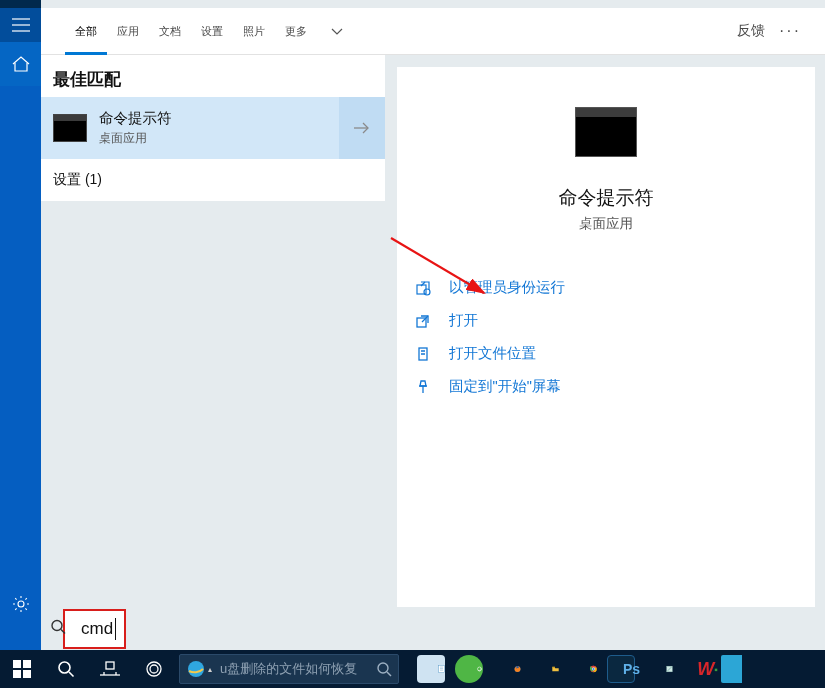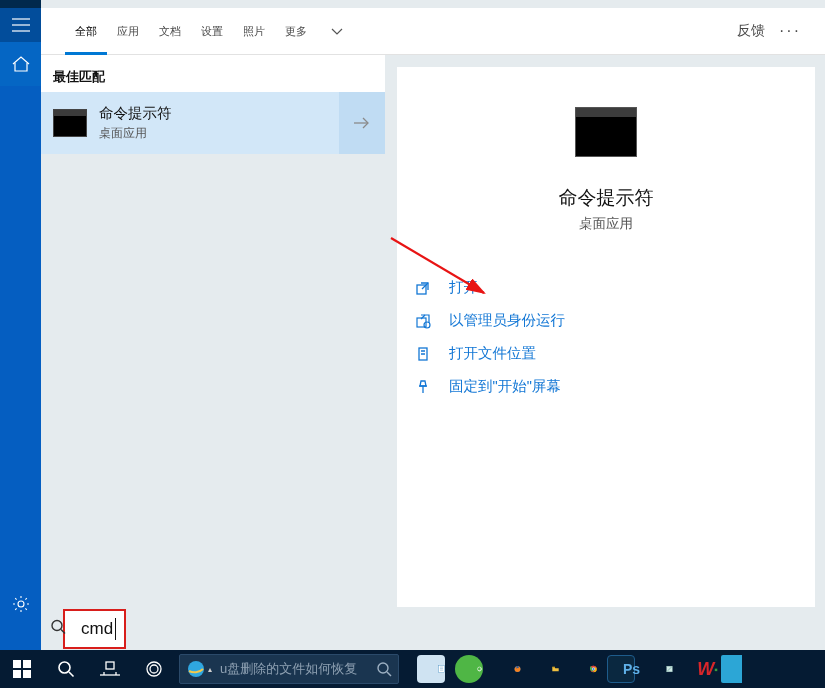--- a/index.html
+++ b/index.html
@@ -51,21 +51,21 @@
   }
   .right-gap {
     width: 12px; background: #e5ebee;
   }
   .detail-col {
     flex: 1; background: #fff; margin-right: 10px;
     display: flex; flex-direction: column; align-items: center;
   }
 
   .section-title {
-    font-size: 13px; font-weight: 600; color: #111; padding: 13px 12px 6px;
+    font-size: 17px; font-weight: 600; color: #111; padding: 13px 12px 6px;
   }
   .match-item {
     display: flex; align-items: center; height: 62px; padding: 0 12px;
     background: #d2e7f8;
     position: relative;
   }
   .match-item .thumb {
     width: 34px; height: 28px; background: #000; border: 1px solid #444;
     position: relative; margin-right: 12px;
   }
@@ -207,48 +207,49 @@
             <div class="title">命令提示符</div>
             <div class="sub">桌面应用</div>
           </div>
           <div class="arrow-box">
             <svg width="18" height="14" viewBox="0 0 18 14" fill="none" stroke="#8a8a8a" stroke-width="1.3">
               <line x1="1" y1="7" x2="15" y2="7"></line>
                 <path d="M10 2l5 5-5 5"></path>
             </svg>
           </div>
         </div>
+        <div class="settings-row">设置 (1)</div>
       </div>
       <div style="flex:1; background:#e5ebee;"></div>
     </div>
 
     <div class="right-gap" style="height:553px;"></div>
 
     <div class="detail-col" style="height:540px; margin-top:12px;">
       <div class="app-preview"></div>
       <div class="app-title">命令提示符</div>
       <div class="app-sub">桌面应用</div>
 
       <div class="actions">
-        <div class="action">
-          <svg width="16" height="16" viewBox="0 0 16 16" fill="none" stroke="#1377d5" stroke-width="1.3">
-            <rect x="2" y="5" width="9" height="9"></rect>
-              <path d="M6 3h7v7"></path>
-              <path d="M13 3L7 9"></path>
-          </svg>
-          <span>打开</span>
-        </div>
         <div class="action">
           <svg width="16" height="16" viewBox="0 0 16 16" fill="none" stroke="#1377d5" stroke-width="1.2">
             <rect x="2" y="5" width="9" height="9"></rect>
               <path d="M6 2h8v8"></path>
               <path d="M10 2l-4 4"></path>
             <circle cx="12" cy="12" r="3"></circle>
           </svg>
           <span>以管理员身份运行</span>
+        </div>
+        <div class="action">
+          <svg width="16" height="16" viewBox="0 0 16 16" fill="none" stroke="#1377d5" stroke-width="1.3">
+            <rect x="2" y="5" width="9" height="9"></rect>
+              <path d="M6 3h7v7"></path>
+              <path d="M13 3L7 9"></path>
+          </svg>
+          <span>打开</span>
         </div>
         <div class="action">
           <svg width="16" height="16" viewBox="0 0 16 16" fill="none" stroke="#1377d5" stroke-width="1.3">
             <rect x="4" y="2" width="8" height="12"></rect>
               <path d="M6 5h4M6 8h4"></path>
           </svg>
           <span>打开文件位置</span>
         </div>
         <div class="action">
           <svg width="16" height="16" viewBox="0 0 16 16" fill="none" stroke="#1377d5" stroke-width="1.3">

